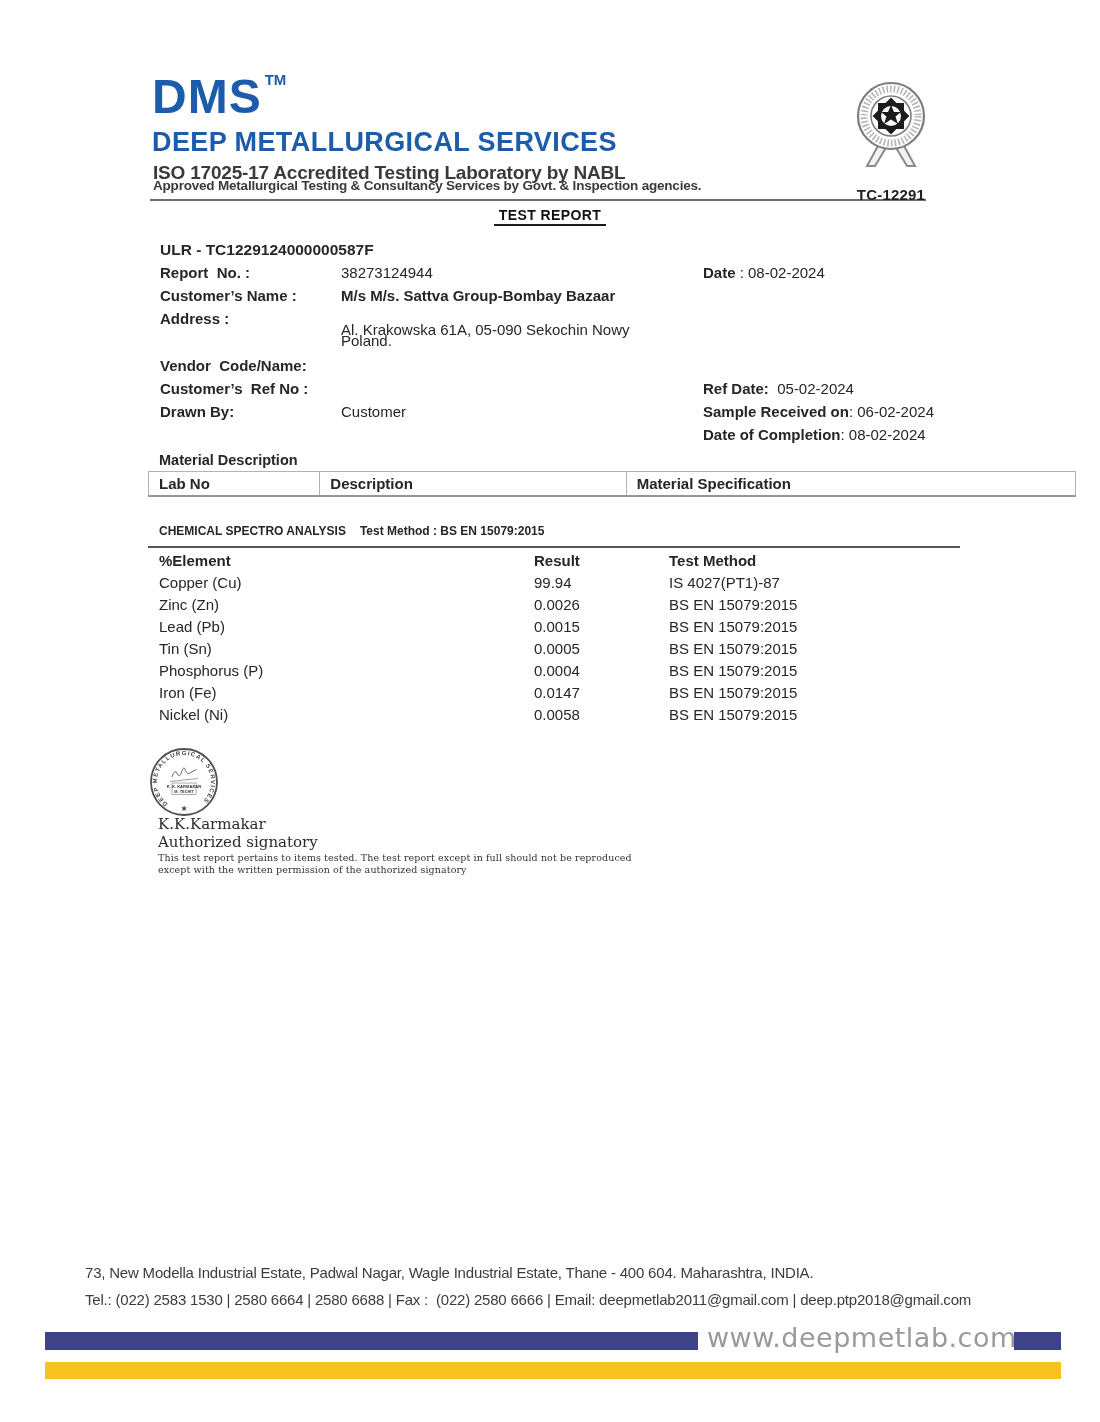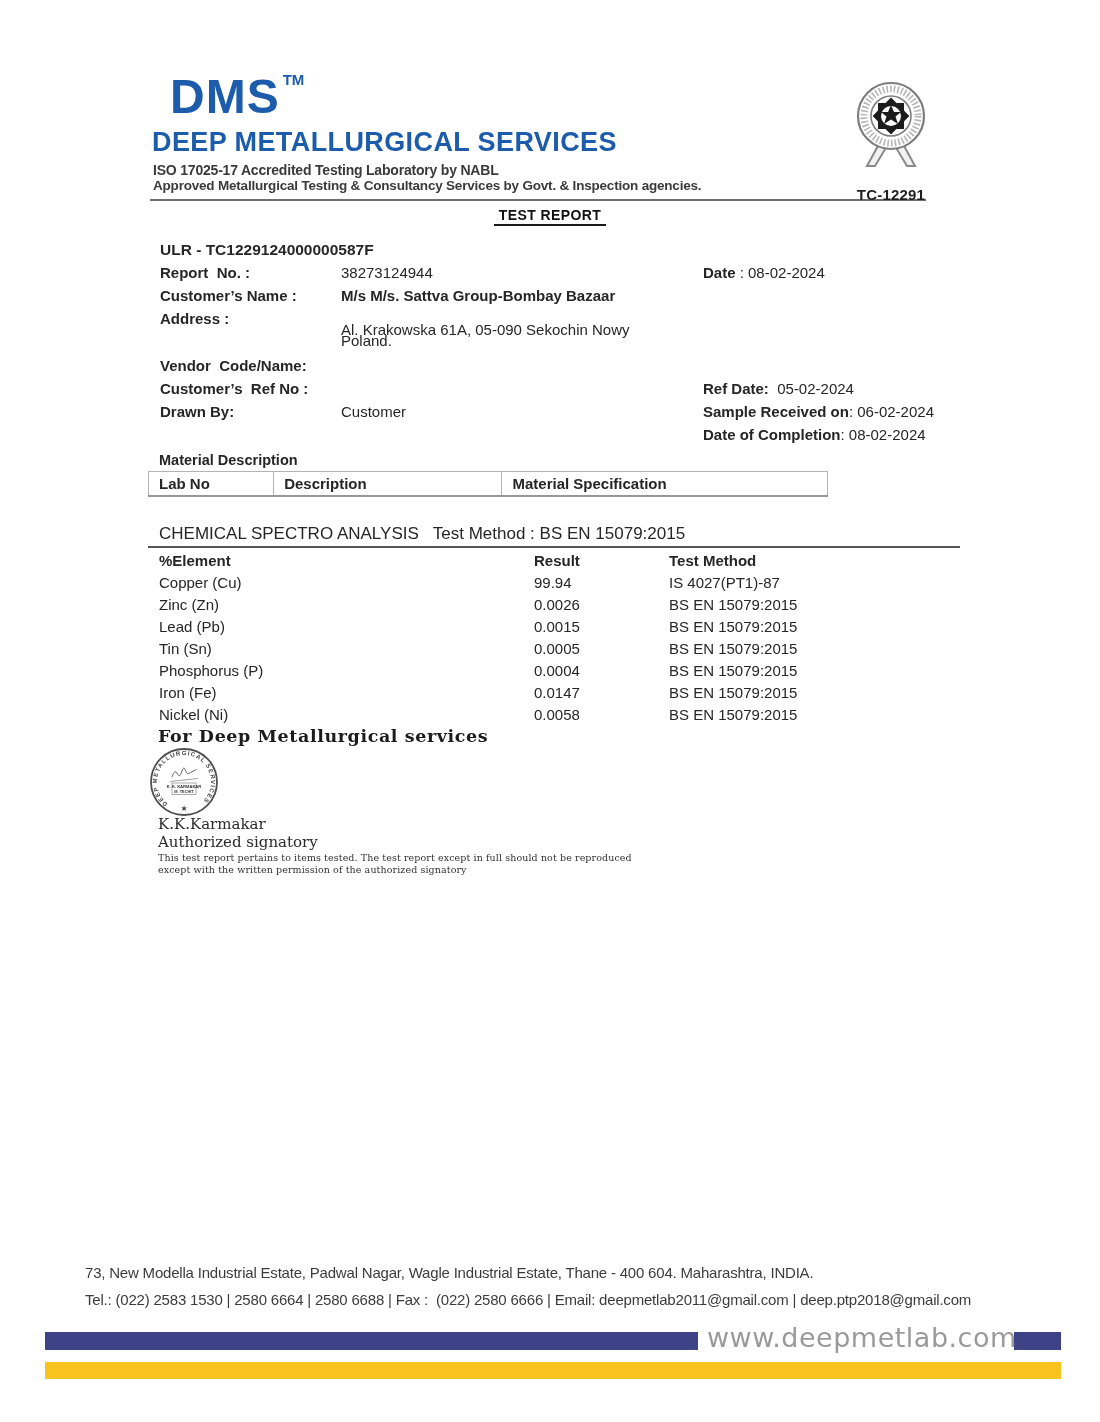--- a/index.html
+++ b/index.html
@@ -11,46 +11,46 @@
   html,body { background:#ffffff; }
   .page {
     position:relative; width:1100px; height:1422px; background:#ffffff;
     font-family:"Liberation Sans", sans-serif; color:var(--text_dark); overflow:hidden;
   }
   .abs { position:absolute; }
   .lbl { font-weight:bold; white-space:pre;text-align:center; }
   .val { font-weight:normal; white-space:pre; }
 
   
-  .logo-abbr { left:152px; top:72px; font-size:48px; font-weight:bold; color:var(--brand_blue); line-height:1.05; letter-spacing:1px;margin-left:18px; }
+  .logo-abbr { left:152px; top:72px; font-size:48px; font-weight:bold; color:var(--brand_blue); line-height:1.05; letter-spacing:1px; }
   .logo-tm { font-size:15px; vertical-align:28px; letter-spacing:0; margin-left:3px; }
   .logo-name { left:152px; top:127px; font-size:27px; font-weight:bold; color:var(--brand_blue); letter-spacing:0.4px; }
-  .accred1 { left:153px; top:162px; font-size:14px; font-weight:bold; color:var(--muted_dark); letter-spacing:-0.2px; }
+  .accred1 { left:153px; top:162px; font-size:19px; font-weight:bold; color:var(--muted_dark); letter-spacing:-0.2px; }
   .accred2 { left:153px; top:178px; font-size:13.5px; font-weight:bold; color:var(--muted_dark); letter-spacing:-0.2px; }
   .header-rule { left:150px; top:199px; width:776px; height:2px; background:var(--rule_gray); }
   .nabl-box { left:836px; top:80px; width:110px; text-align:center; }
   .nabl-code { font-size:15px; font-weight:bold; color:#1f1f1f; margin-top:14px; letter-spacing:0.2px; }
 
   
   .title-wrap { left:0; top:206px; width:1100px; text-align:center; }
   .title { display:inline-block; font-size:14px; font-weight:bold; color:#111; letter-spacing:0.4px; border-bottom:2.5px solid #1a1a1a; padding:0 5px 1px 5px; }
   .ulr { left:160px; top:241px; font-size:15.5px; font-weight:bold; }
   .row { font-size:15px; line-height:20px; }
   .c1 { left:160px; } .c2 { left:341px; } .c3 { left:703px; }
 
   
   .sec-label { left:159px; top:452px; font-size:14.5px; font-weight:bold; }
-  .mat-table { left:148px; top:471px; width:680px; border-collapse:collapse; font-size:15px; }
+  .mat-table { left:148px; top:471px; width:928px; border-collapse:collapse; font-size:15px; }
   .mat-table td { border:1.5px solid var(--table_border); height:24px; padding:1px 10px; }
   .mat-table tr.hdr td { font-weight:bold; }
   .mat-table tr:last-child td { border-bottom:2.5px solid var(--table_border_heavy); }
   .col-labno { width:151px; } .col-desc { width:270px; } .col-spec { width:396px; }
 
   
-  .analysis-head { left:159px; top:524px; font-size:17px; font-weight:normal; }
+  .analysis-head { left:159px; top:524px; font-size:12px; font-weight:bold; }
   .analysis-head .gap { display:inline-block; width:14px; }
   .analysis-rule { left:148px; top:546px; width:812px; height:2px; background:#555; }
   .a-row { left:0; top:0; width:1100px; font-size:15px; line-height:20px; }
   .a-el { position:absolute; left:159px; white-space:pre; }
   .a-res { position:absolute; left:534px; white-space:pre; }
   .a-met { position:absolute; left:669px; white-space:pre; }
   .a-hdr span { font-weight:bold; }
 
   
   .for-line { left:158px; top:726px; font-family:"DejaVu Serif", serif; font-size:17.5px; font-weight:bold; letter-spacing:0.6px; color:#1c1c1c; }
@@ -173,21 +173,20 @@
     <span class="a-el">Iron (Fe)</span>
     <span class="a-res">0.0147</span>
     <span class="a-met">BS EN 15079:2015</span>
   </div>
   <div class="abs a-row" style="top:705px">
     <span class="a-el">Nickel (Ni)</span>
     <span class="a-res">0.0058</span>
     <span class="a-met">BS EN 15079:2015</span>
   </div>
 
-  <div class="abs for-line">For Deep Metallurgical services</div>
 
   <div class="abs stamp">
     <svg width="72" height="72" viewBox="0 0 72 72">
       <circle cx="36" cy="36" r="33" fill="none" stroke="#4f4f4f" stroke-width="1.8"></circle>
       <defs>
         <path id="stampRing" d="M 20.5 58.1 A 27 27 0 1 1 51.5 58.1" fill="none"></path>
       </defs>
       <text font-size="6" letter-spacing="1.1" fill="#444" font-weight="bold" font-family="Liberation Sans, sans-serif">
         <textPath href="#stampRing" startOffset="1">DEEP METALLURGICAL SERVICES</textPath>
       </text>

